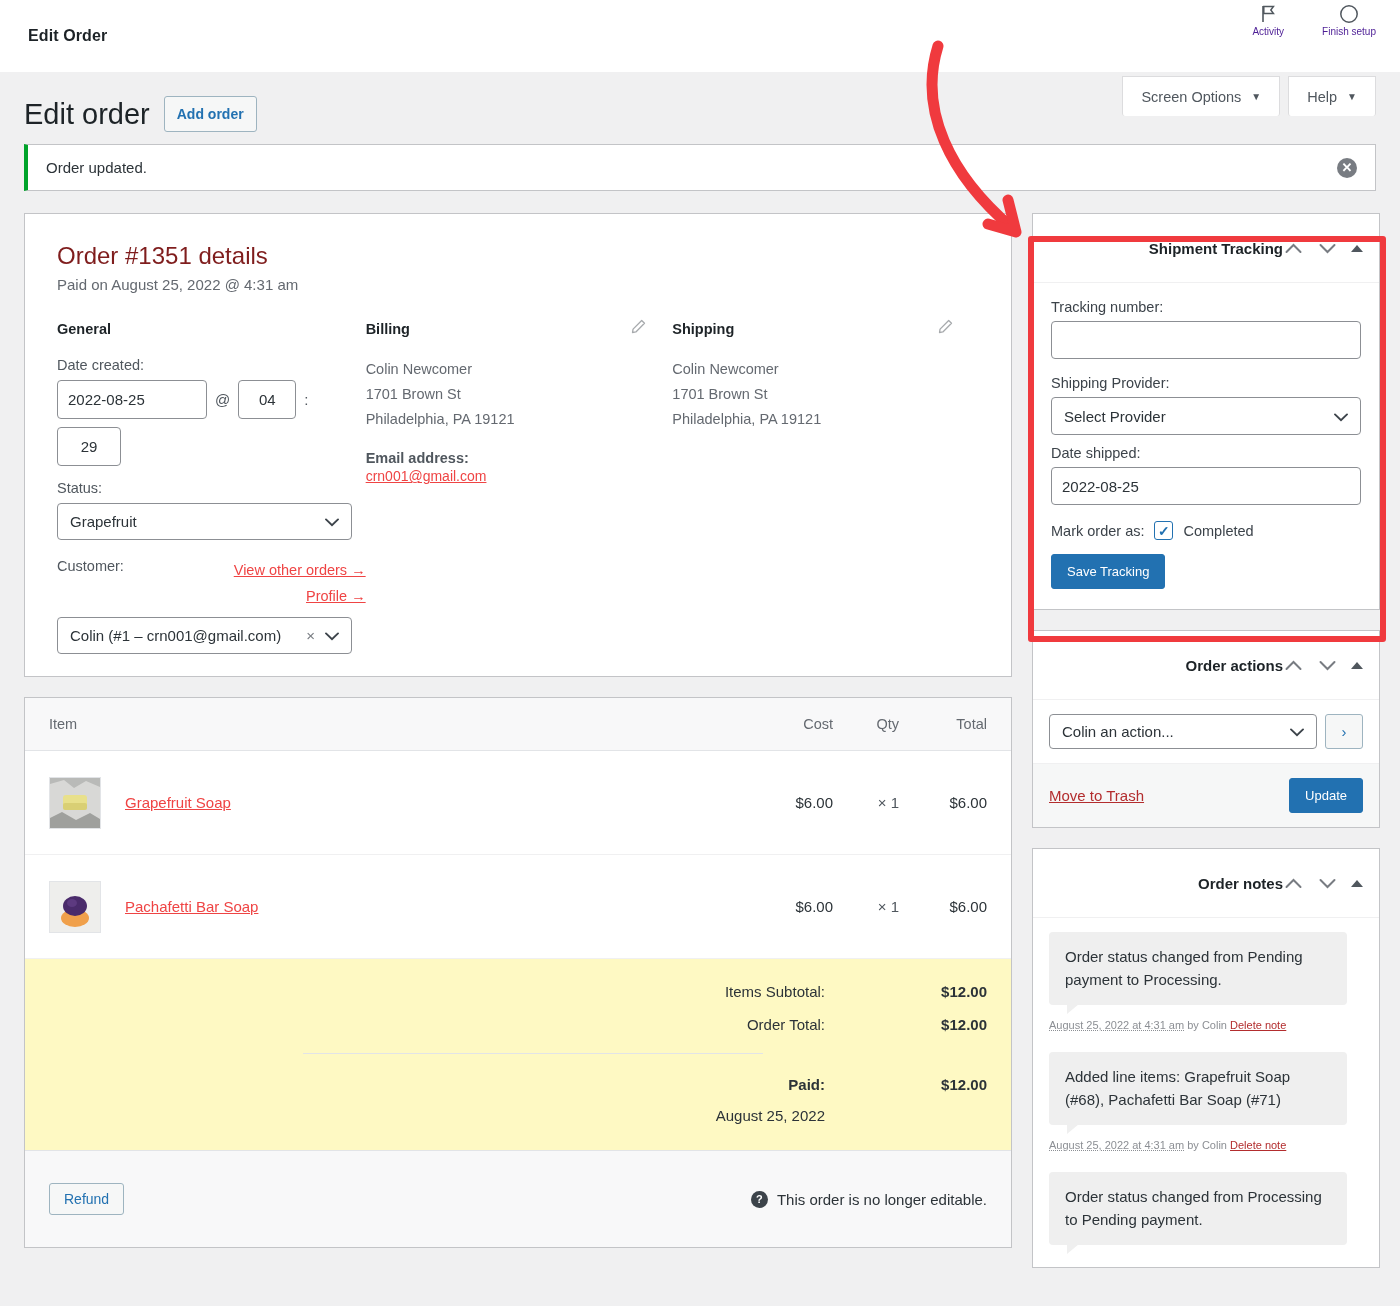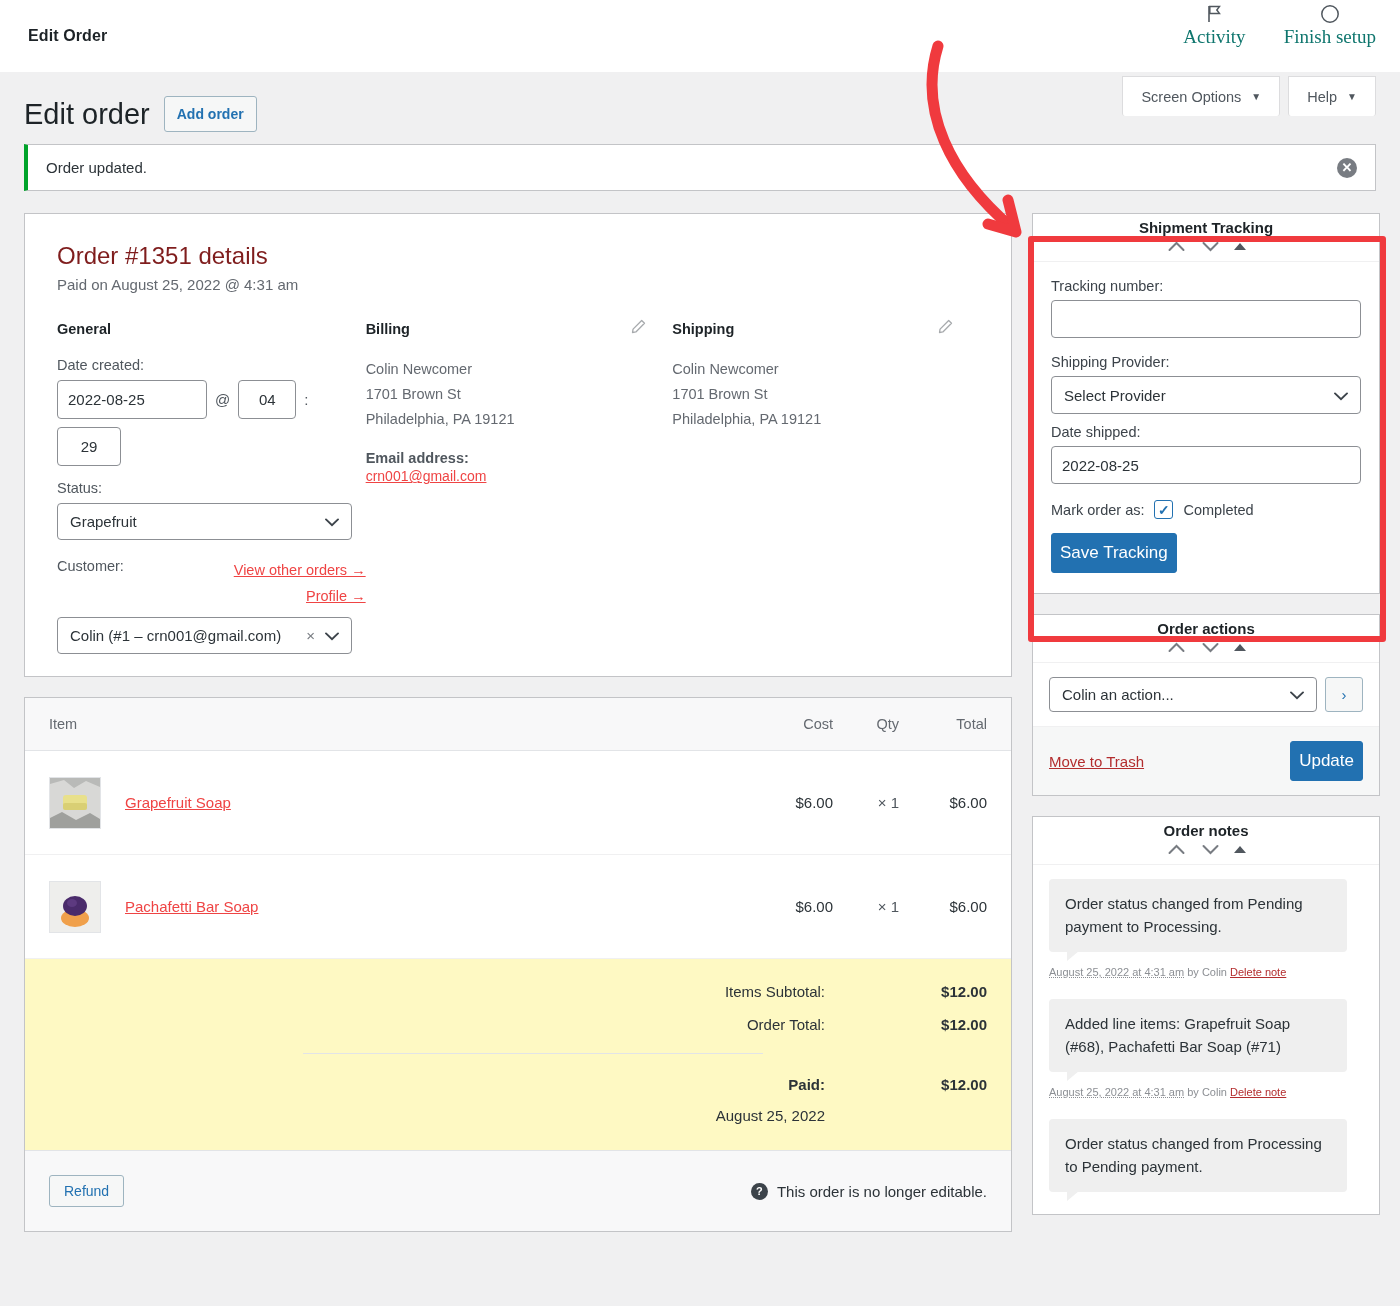--- a/index.html
+++ b/index.html
@@ -24,21 +24,21 @@
   .adminbar-title {
     font-size: 16px; font-weight: bold; color: #1d2327;
     letter-spacing: .1px;
   }
   .adminbar-right {
     position: absolute; right: 24px; top: 4px;
     display: flex; gap: 38px; align-items: flex-start;
   }
   .ab-item { display:flex; flex-direction:column; align-items:center; gap:2px; }
   .ab-icon { height: 20px; display:flex; align-items:center; justify-content:center; color:#50575e; }
-  .ab-label { font-size: 19px; color:#0f766e;font-family:Liberation Serif, serif; }
+  .ab-label { font-size: 10px; color:#4c1d95; }
 
   
   .screenmeta {
     position: absolute; right: 24px; top: 76px;
     display: flex;
   }
   .meta-btn {
     background: #fff; border: 1px solid #dcdcde; border-bottom: none;
     padding: 10px 18px; font-size: 14.5px; color: #50575e;
     border-radius: 0 0 0 0; cursor: pointer;
@@ -83,22 +83,22 @@
   .cols { display: flex; gap: 20px; padding: 0 4px; align-items: flex-start; }
   .col-main { width: 988px; flex: none; }
   .col-side { width: 348px; flex: none; }
 
   
   .postbox {
     background: #fff; border: 1px solid #c3c4c7;
     margin-bottom: 20px;
   }
   .pb-header {
-    display: flex; align-items: center; justify-content: center;
-    padding: 5px 16px; border-bottom: 1px solid #f0f0f1; flex-direction: column;
+    display: flex; align-items: center; justify-content: flex-end;
+    padding: 24px 16px; border-bottom: 1px solid #f0f0f1;
   }
   .pb-title { font-size: 15px; font-weight: bold; color: #1d2327; }
   .pb-handles { display: flex; align-items: center; gap: 14px; color:#787c82; }
   .chev { width: 20px; height: 20px; display:flex; align-items:center; justify-content:center; cursor:pointer; }
   .tri { width:0;height:0;border-left:6px solid transparent;border-right:6px solid transparent;border-bottom:7px solid #50575e; cursor:pointer; }
 
   
   .order-details { padding: 28px 32px 22px 32px; }
   .od-title { font-size: 24px; color:#7f1d1d; font-weight: normal; margin: 0 0 6px 0; }
   .od-sub { font-size: 15px; color:#646970; margin: 0 0 28px 0; }
@@ -159,21 +159,21 @@
   .tot-row { display:flex; justify-content:flex-end; align-items:center; margin-bottom: 16px; }
   .tot-label { width: 260px; text-align:right; padding-right: 34px; font-size:15px; color:#2c3338; }
   .tot-val { width: 128px; text-align:right; font-size:15px; font-weight:bold; color:#2c3338; }
   .tot-sep { border-top:1px solid #e2e4e7; margin: 20px 0 22px 254px; max-width: 460px; }
   .tot-label.b { font-weight:bold; }
   .paid-date { text-align:right; padding-right: 162px; font-size: 15px; color:#2c3338; margin-top: -2px; }
 
   .items-foot {
     display:flex; align-items:center; justify-content:space-between;
     background:#f8f8f9; border-top:1px solid #e2e4e7;
-    padding: 24px 24px;
+    padding: 32px 24px;
   }
   .refund-btn {
     border:1px solid #9eb4c0; background:#f6f7f7; color:#2271b1;
     padding: 7px 14px; border-radius:3px; font-size:14px; cursor:pointer;
   }
   .noedit { display:flex; align-items:center; gap:9px; font-size:15px; color:#2c3338; }
   .help-dot {
     width:17px;height:17px;border-radius:50%;background:#3c434a;color:#fff;
     font-size:11px;font-weight:bold;display:flex;align-items:center;justify-content:center;
   }
@@ -194,21 +194,21 @@
   }
   .st-gap { height: 16px; }
   .mark-row { display:flex; align-items:center; gap:10px; margin: 16px 0 14px 0; }
   .cbox {
     width:19px;height:19px;border:1px solid #2271b1;border-radius:3px;background:#fff;
     display:flex;align-items:center;justify-content:center; cursor:pointer;
     color:#2271b1; font-size:14px; font-weight:bold;
   }
   .btn-primary {
     background:#2271b1; color:#fff; border:1px solid #2271b1;
-    border-radius:3px; padding:9px 8px; font-size:17px; cursor:pointer;
+    border-radius:3px; padding:9px 15px; font-size:13px; cursor:pointer;
     font-weight: normal;
   }
 
   .oa-row1 { display:flex; gap:8px; padding: 14px 16px; }
   .oa-select {
     flex:1; border:1px solid #8c8f94; border-radius:4px; background:#fff;
     padding:8px 12px; font-size:15px; color:#2c3338;
     display:flex; align-items:center; justify-content:space-between; cursor:pointer;
   }
   .oa-go {

